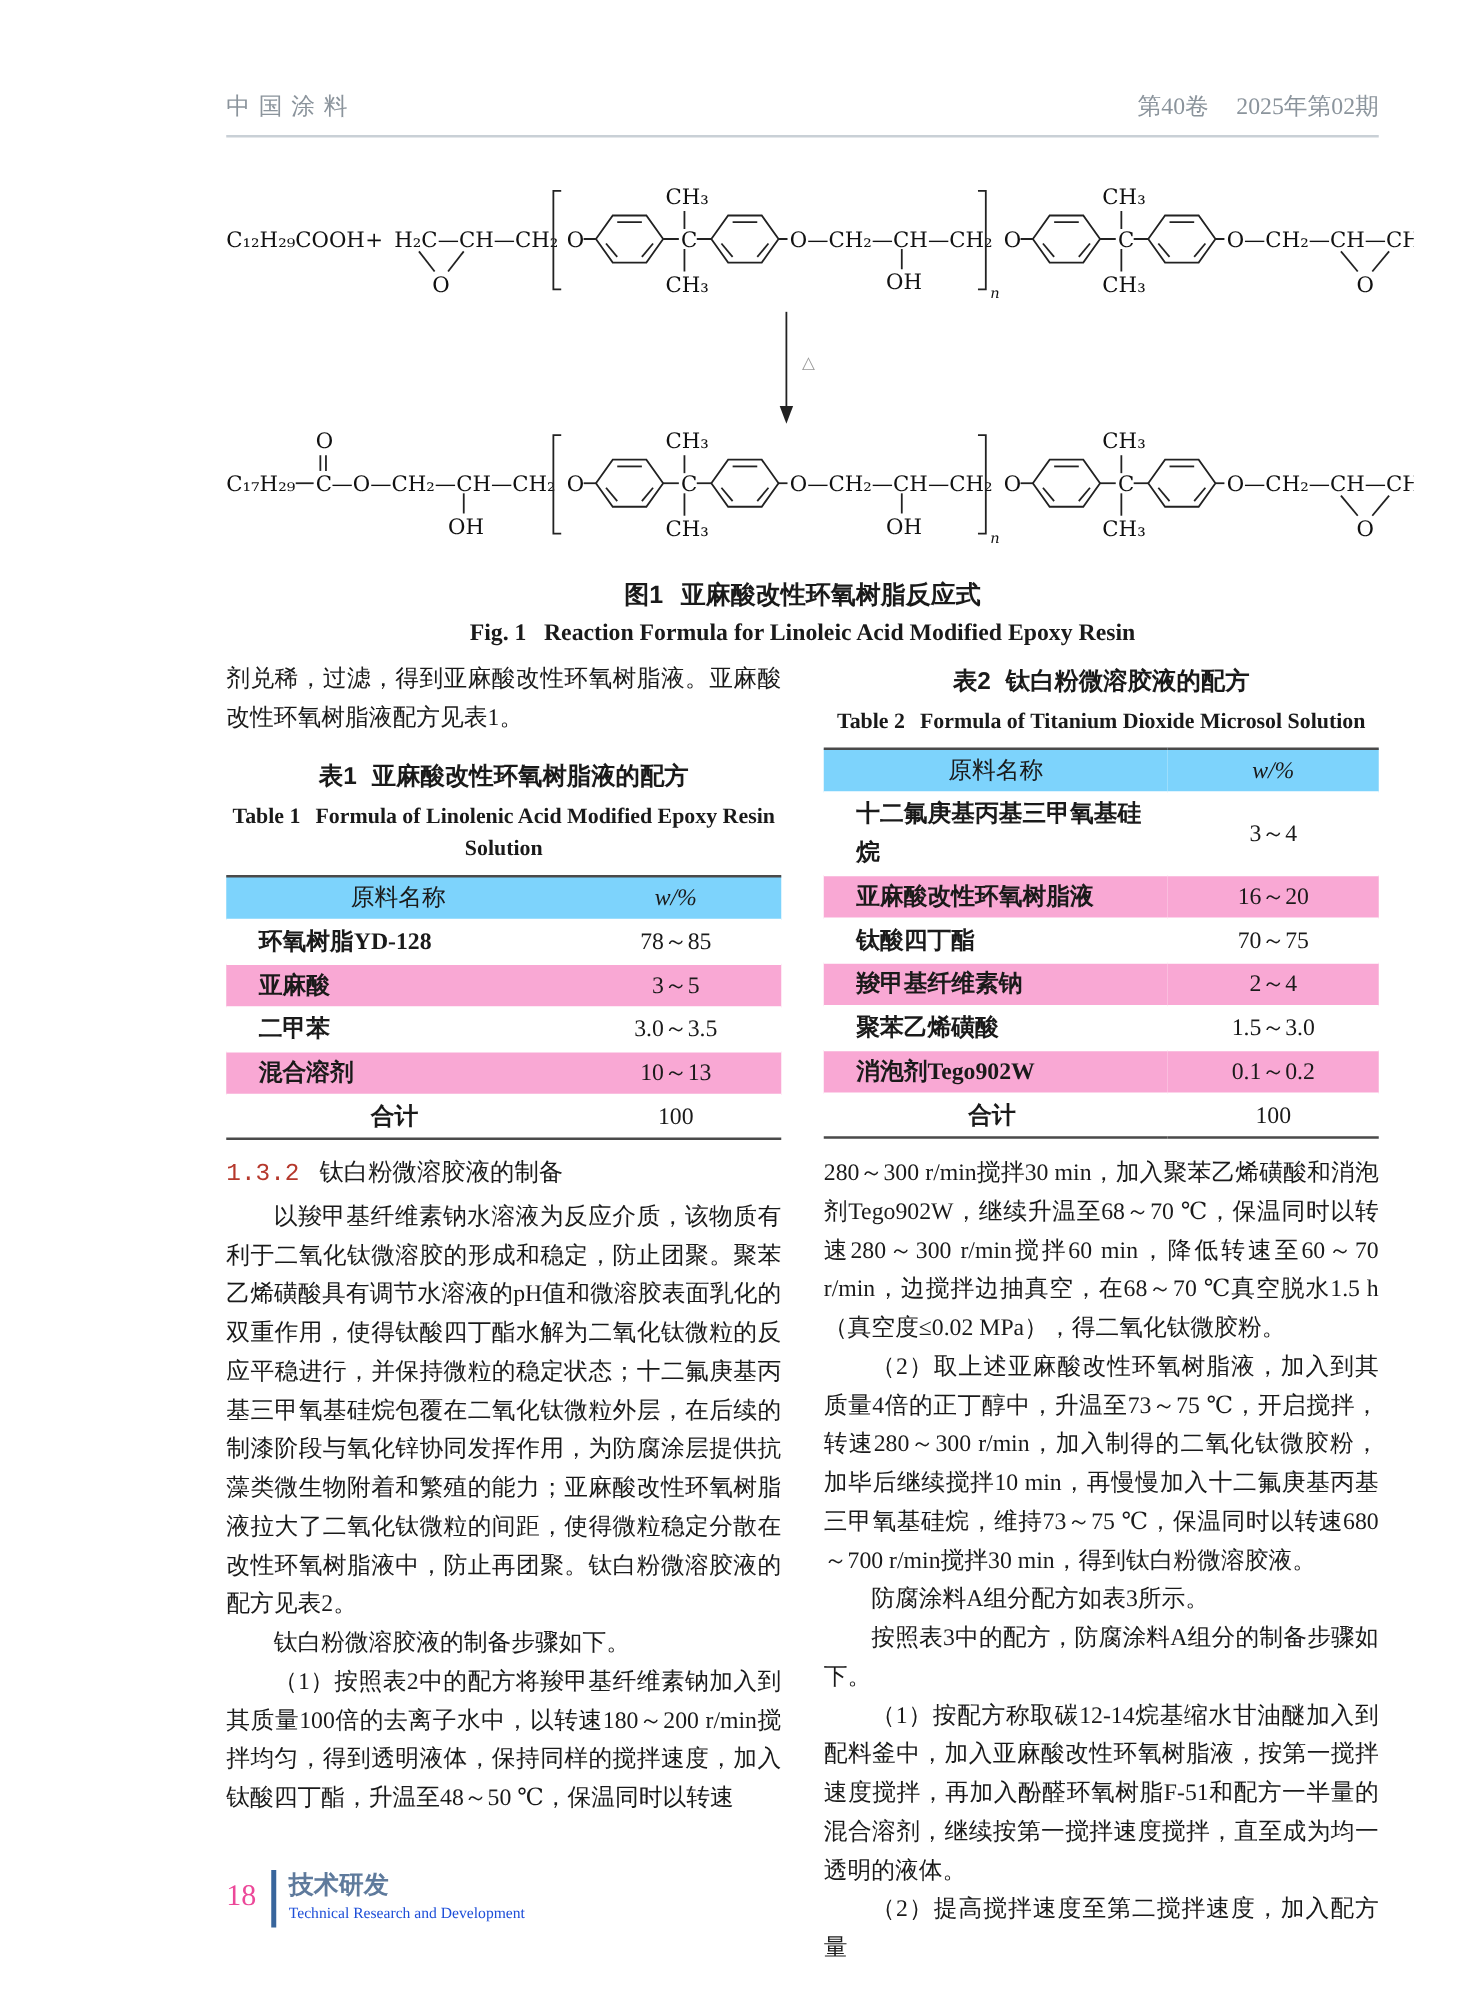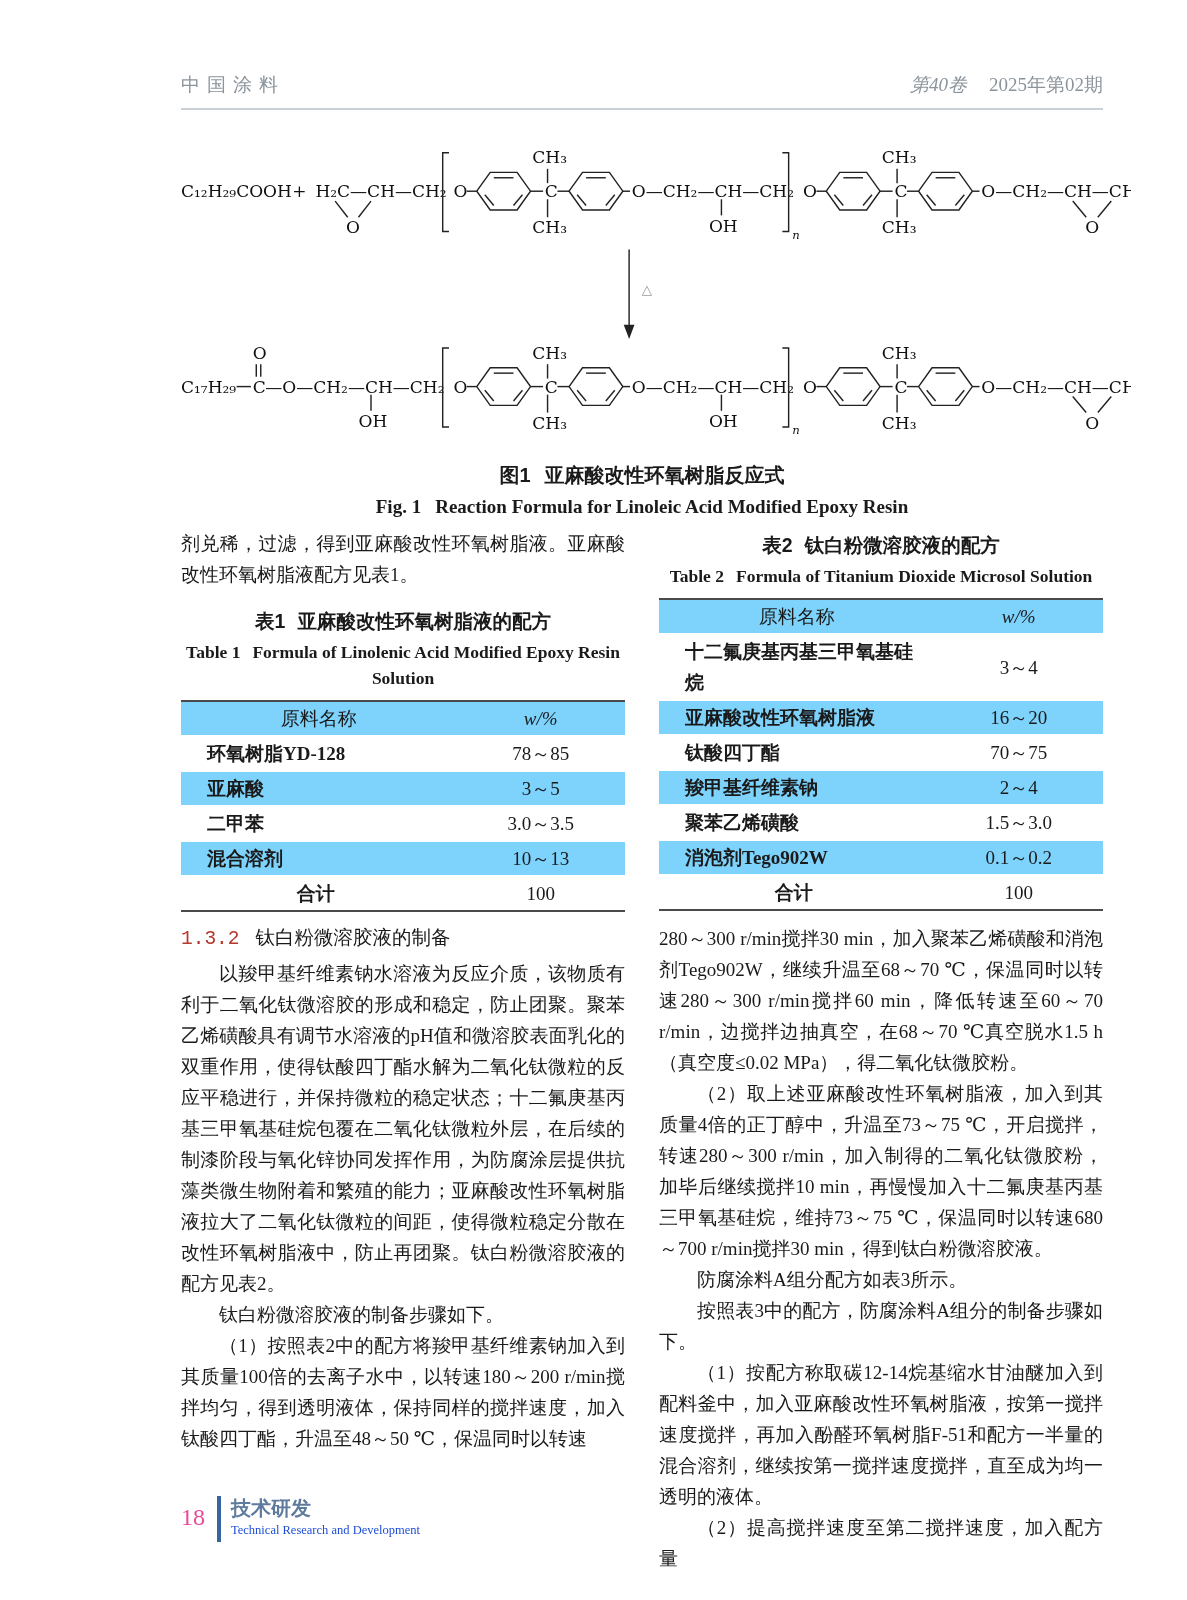--- a/index.html
+++ b/index.html
@@ -4,21 +4,21 @@
 <style>
   html,body{margin:0;padding:0;background:#ffffff;}
   .page{position:relative;width:1187px;height:1600px;background:#fff;overflow:hidden;
         font-family:"Liberation Serif","DejaVu Serif",serif;color:#1a1a1a;margin-left:46px;}
 
   
   .pagehead{position:absolute;left:135px;right:130px;top:72px;display:flex;
             justify-content:space-between;align-items:flex-end;padding-bottom:10px;
             border-bottom:2px solid #c9d0d6;color:#8b949c;font-size:19px;}
   .pagehead .jname{letter-spacing:7px;}
-  .pagehead .vol{margin-right:22px;font-style:italic;}
+  .pagehead .vol{margin-right:22px;}
 
   
   .figure{position:absolute;left:135px;top:140px;}
   .rxn text{font-family:"DejaVu Serif","Liberation Serif",serif;font-size:19px;fill:#111;}
   .rxn .sub{font-size:13px;font-style:italic;}
   .rxn .heat{font-size:15px;fill:#999;}
   .rxn line,.rxn polyline,.rxn polygon{stroke:#222;stroke-width:1.6;fill:none;}
   .rxn .fill{fill:#222;stroke:none;}
 
   .fig-caption{position:absolute;left:135px;right:130px;top:462px;text-align:center;}
@@ -43,21 +43,21 @@
   .tbl-title-zh .lbl,.tbl-title-en .lbl{margin-right:12px;}
   .tbl-title-en{text-align:center;font-weight:bold;font-size:17.5px;line-height:26px;margin:3px 0 9px;}
   table.jtable{width:100%;border-collapse:collapse;border-top:2px solid #4a4a4a;
                border-bottom:2px solid #4a4a4a;}
   .jtable th,.jtable td{font-size:19px;height:31px;padding:1px 6px;font-weight:normal;
                         border-bottom:2px solid #fff;}
   .jtable tr:last-child td{border-bottom:none;}
   .jtable thead th{background:#7dd3fc;text-align:center;}
   .jtable td:first-child{text-align:left;padding-left:26px;width:62%;font-weight:bold;}
   .jtable td:last-child,.jtable th:last-child{text-align:center;}
-  .jtable tr.alt td{background:#7dd3fc;}
+  .jtable tr.alt td{background:#f9a8d4;}
   .jtable tr.total td:first-child{text-align:center;padding-left:0;}
   .ital{font-style:italic;}
 
   
   .pagefoot{position:absolute;left:135px;top:1496px;display:flex;align-items:flex-start;}
   .pf-num{font-size:24px;color:#ec4899;margin:8px 12px 0 0;}
   .pf-bar{width:4px;height:46px;background:#38659c;margin-right:10px;}
   .pf-zh{font-family:"Liberation Sans","DejaVu Sans",sans-serif;font-weight:bold;
          font-size:20px;color:#5e7a9c;line-height:24px;}
   .pf-en{font-size:12.5px;color:#1d4ed8;margin-top:3px;font-family:"Liberation Serif",serif;}

